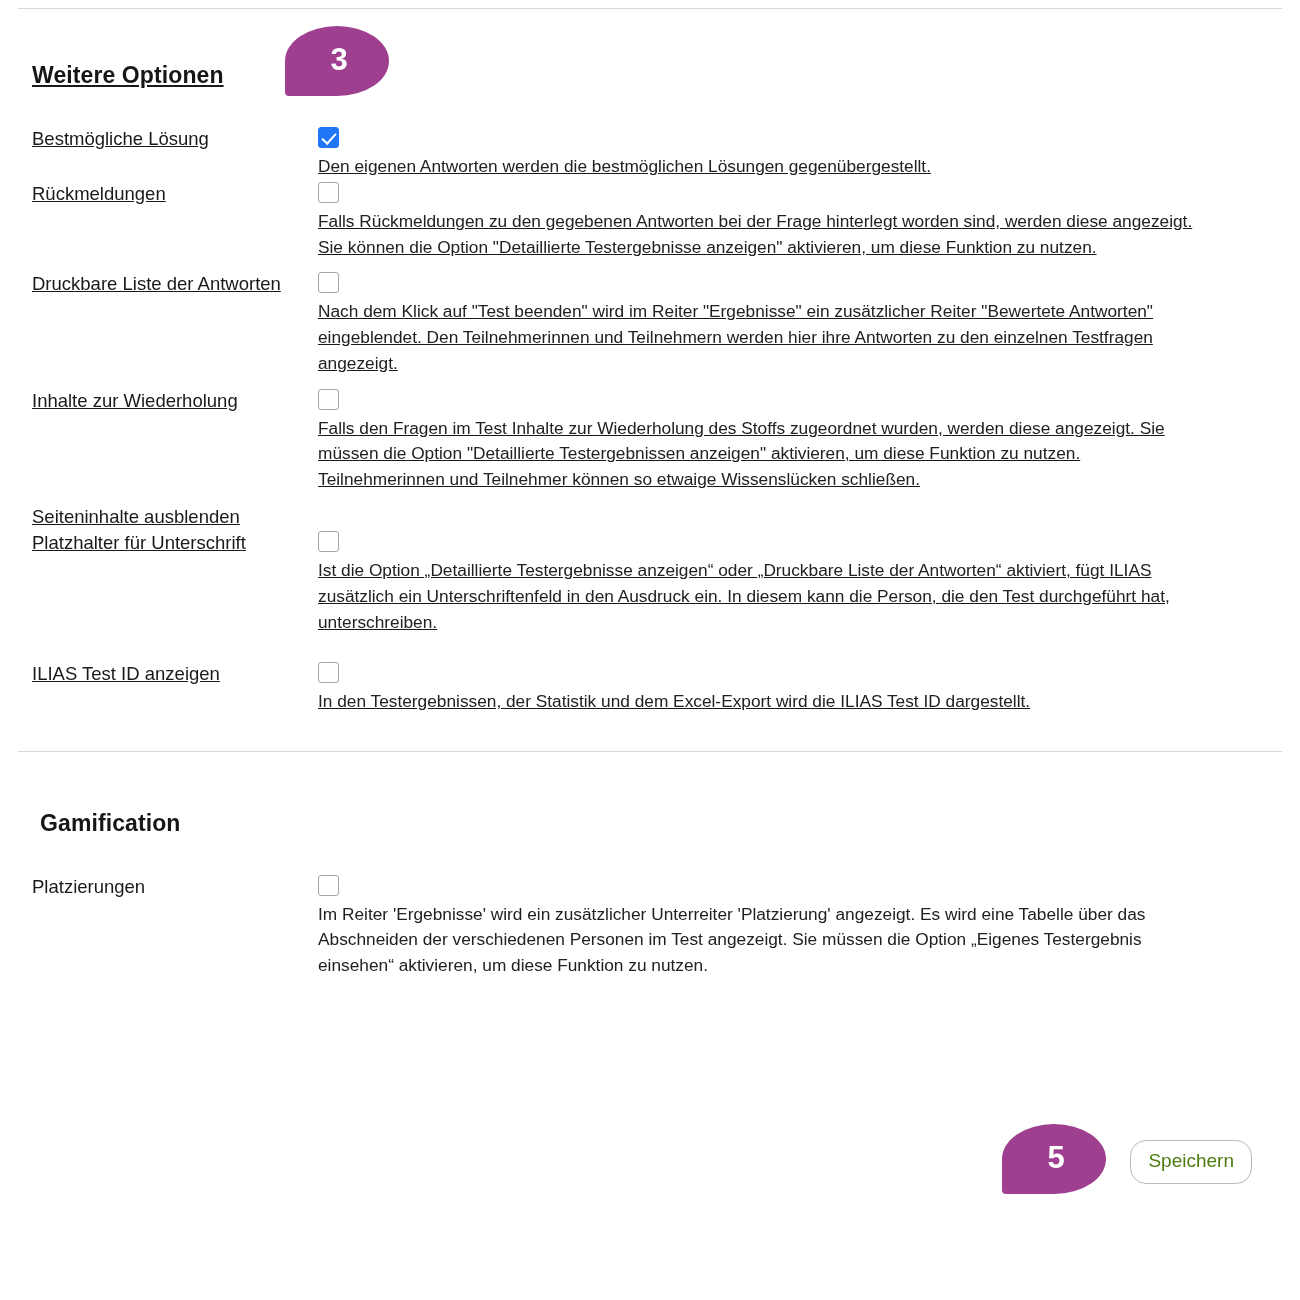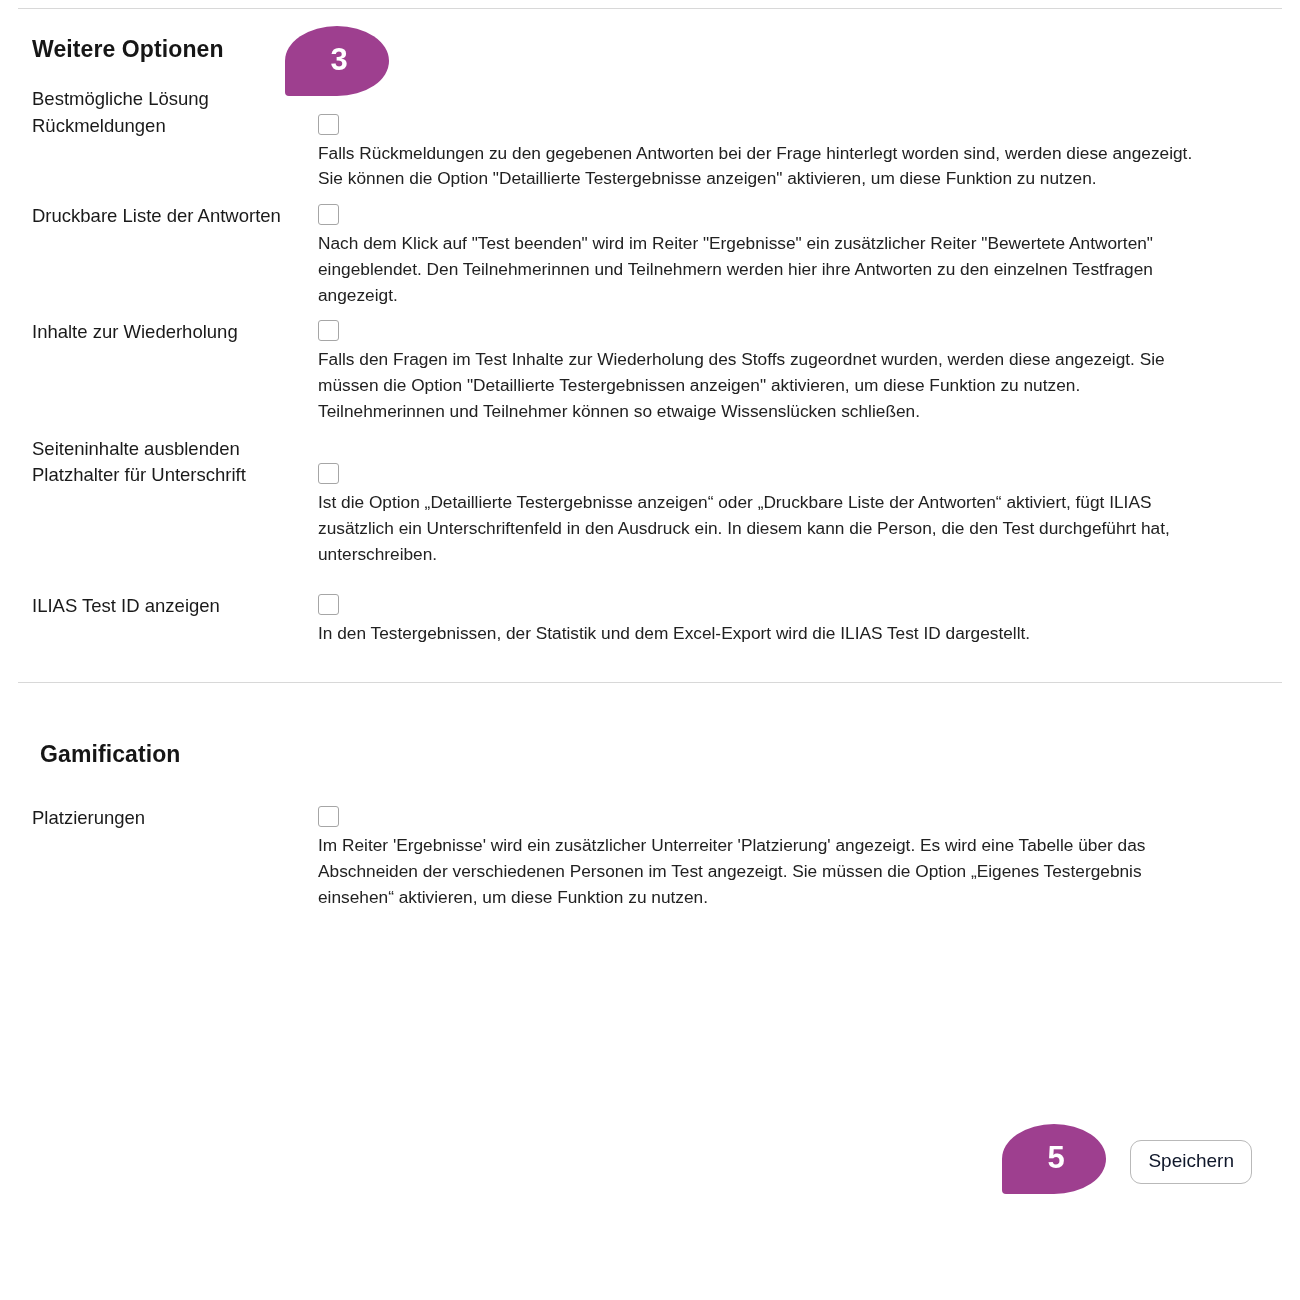--- a/index.html
+++ b/index.html
@@ -105,45 +105,49 @@
     border-bottom-left-radius: 4px;
   }
   .badge span { pointer-events: none; display: block; transform: translate(2px,-1px); }
   .save-btn {
     position: absolute;
     right: 48px;
     top: 1140px;
     padding: 9px 17px 11px 17px;
     font-size: 19px;
     border: 1px solid #b9b9b9;
-    border-radius: 11px;
+    border-radius: 16px;
     background: #ffffff;
-    color: #0f172a;
+    color: #4d7c0f;
     cursor: pointer;
     font-family: "Liberation Sans", sans-serif;
   }
 </style>
 </head>
 <body>
 
 <div class="page">
 
   <div class="top-rule"></div>
 
-  <div class="section" style="padding-top:36px;">
+  <div class="section" style="padding-top:62px;text-decoration:underline;">
     <div class="section-title" style="padding-left:32px;">Weitere Optionen</div>
 
     <div class="badge badge-down" style="left:285px; top:26px;">
       <span>3</span>
     </div>
 
     <div style="height:24px;"></div>
 
-    <div class="row" style="">
+    <div class="row" style="margin-top:14px;">
       <div class="label-col">Bestmögliche Lösung</div>
+      <div class="field-col">
+        <div class="checkbox checked"></div>
+        <div class="desc">Den eigenen Antworten werden die bestmöglichen Lösungen gegenübergestellt.</div>
+      </div>
     </div>
 
     <div class="row" style="margin-top:2px;justify-content:space-between;">
       <div class="label-col">Rückmeldungen</div>
       <div class="field-col">
         <div class="checkbox"></div>
         <div class="desc">Falls Rückmeldungen zu den gegebenen Antworten bei der Frage hinterlegt worden sind, werden diese angezeigt. Sie können die Option "Detaillierte Testergebnisse anzeigen" aktivieren, um diese Funktion zu nutzen.</div>
       </div>
     </div>
 

